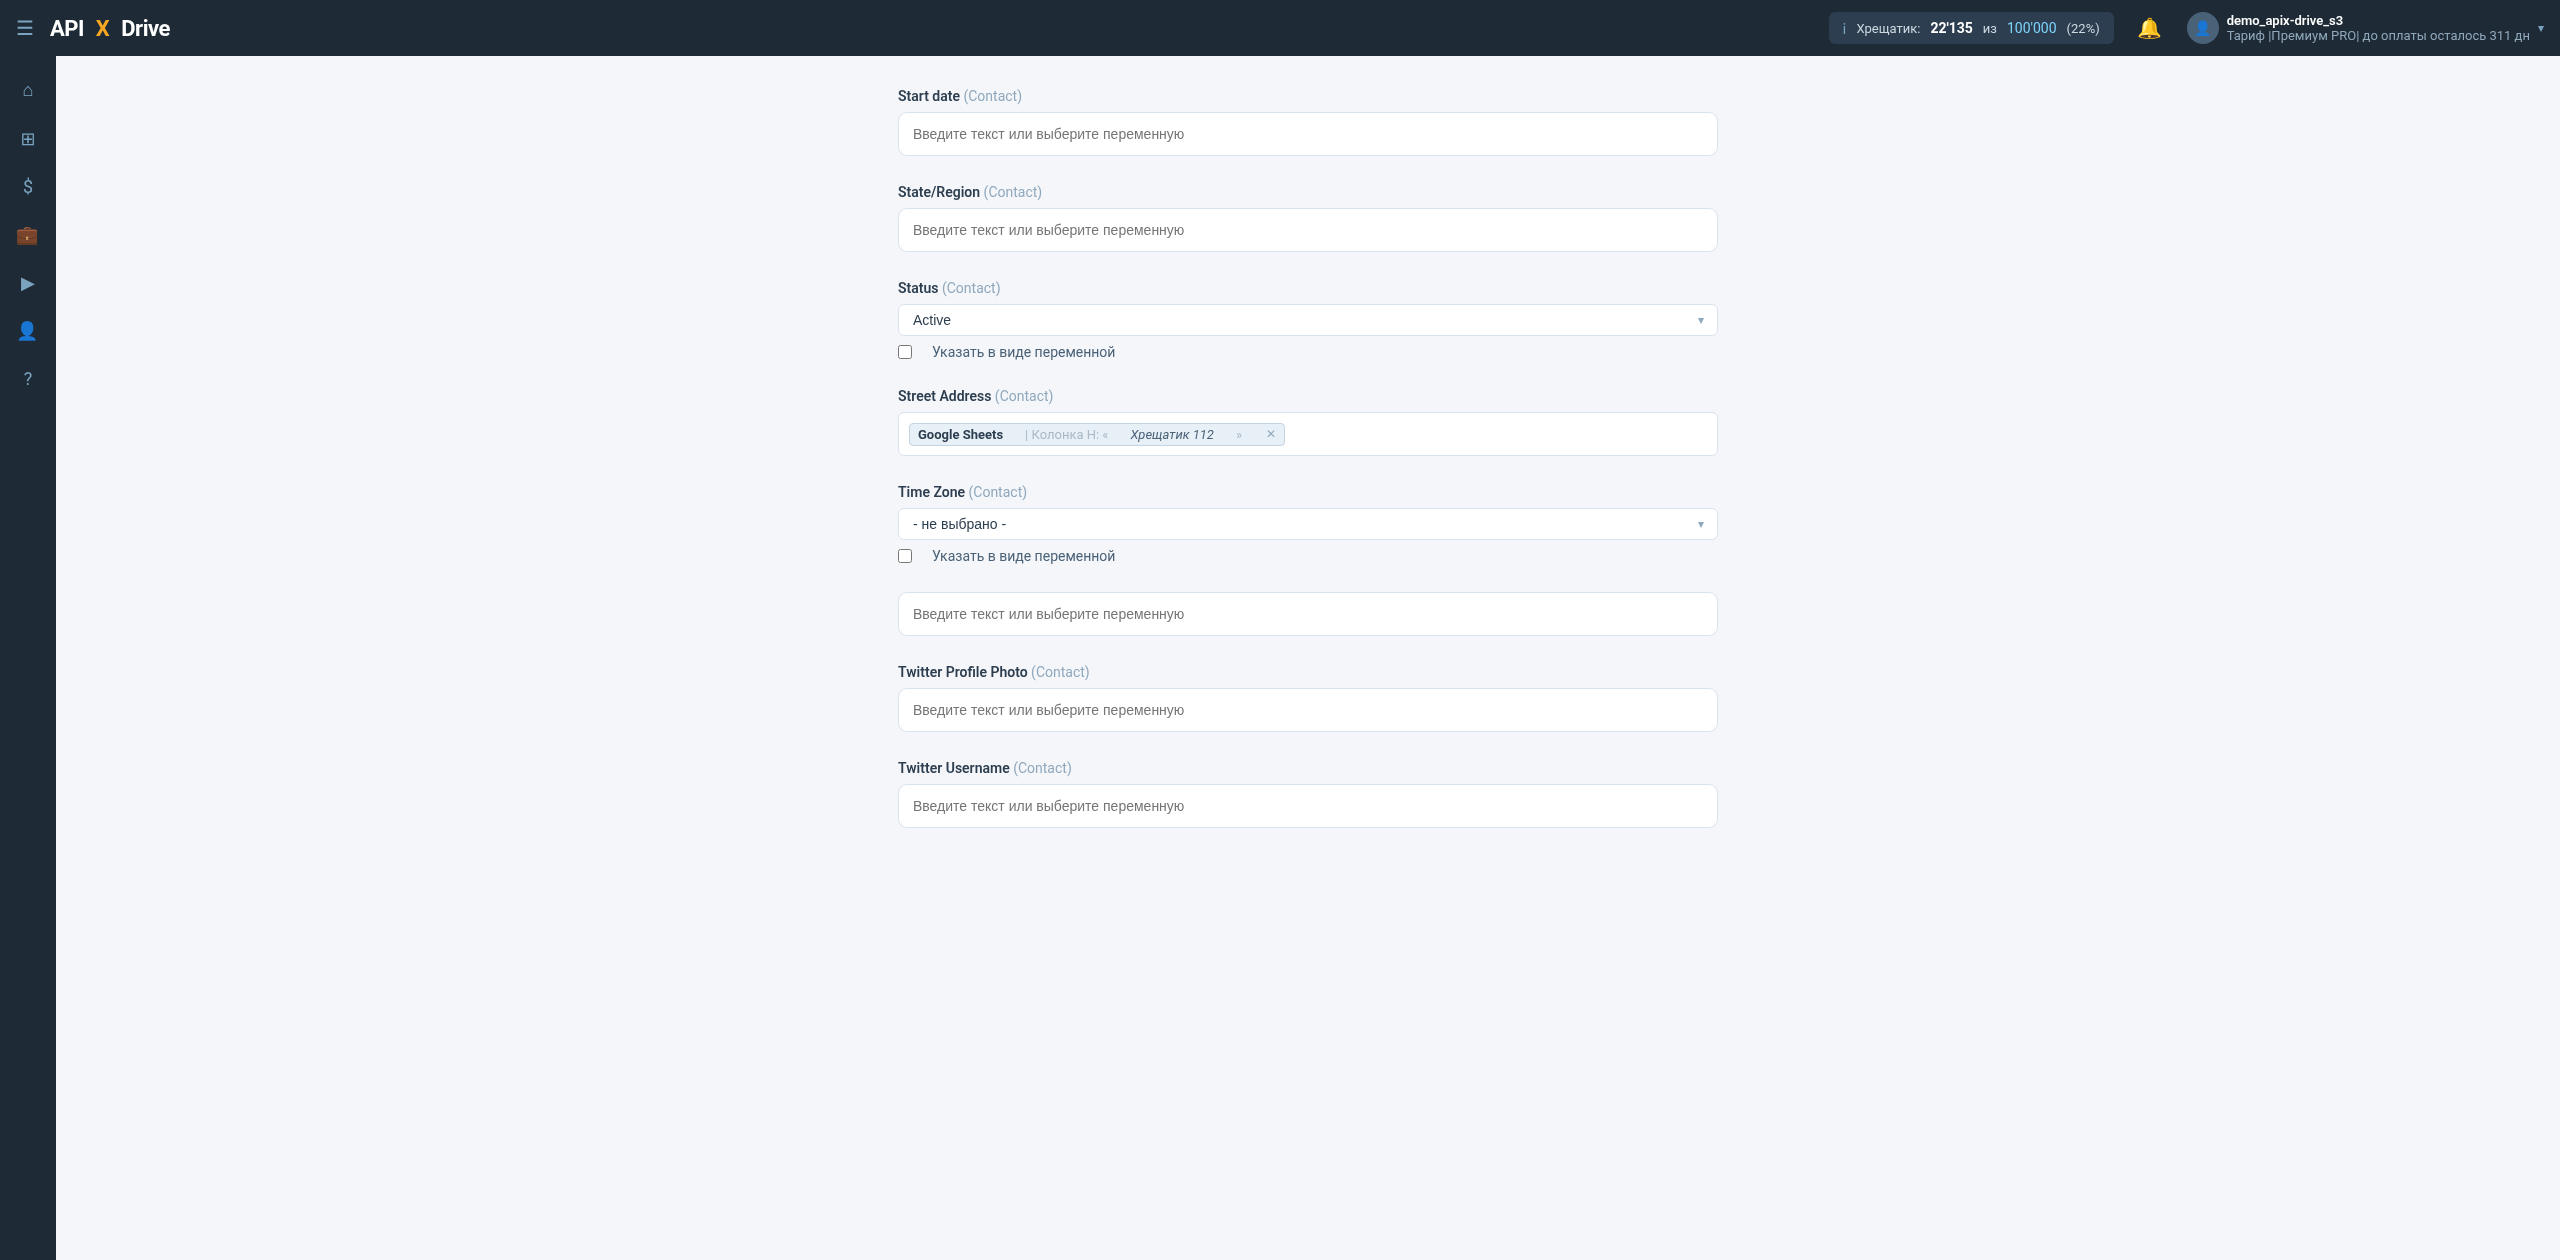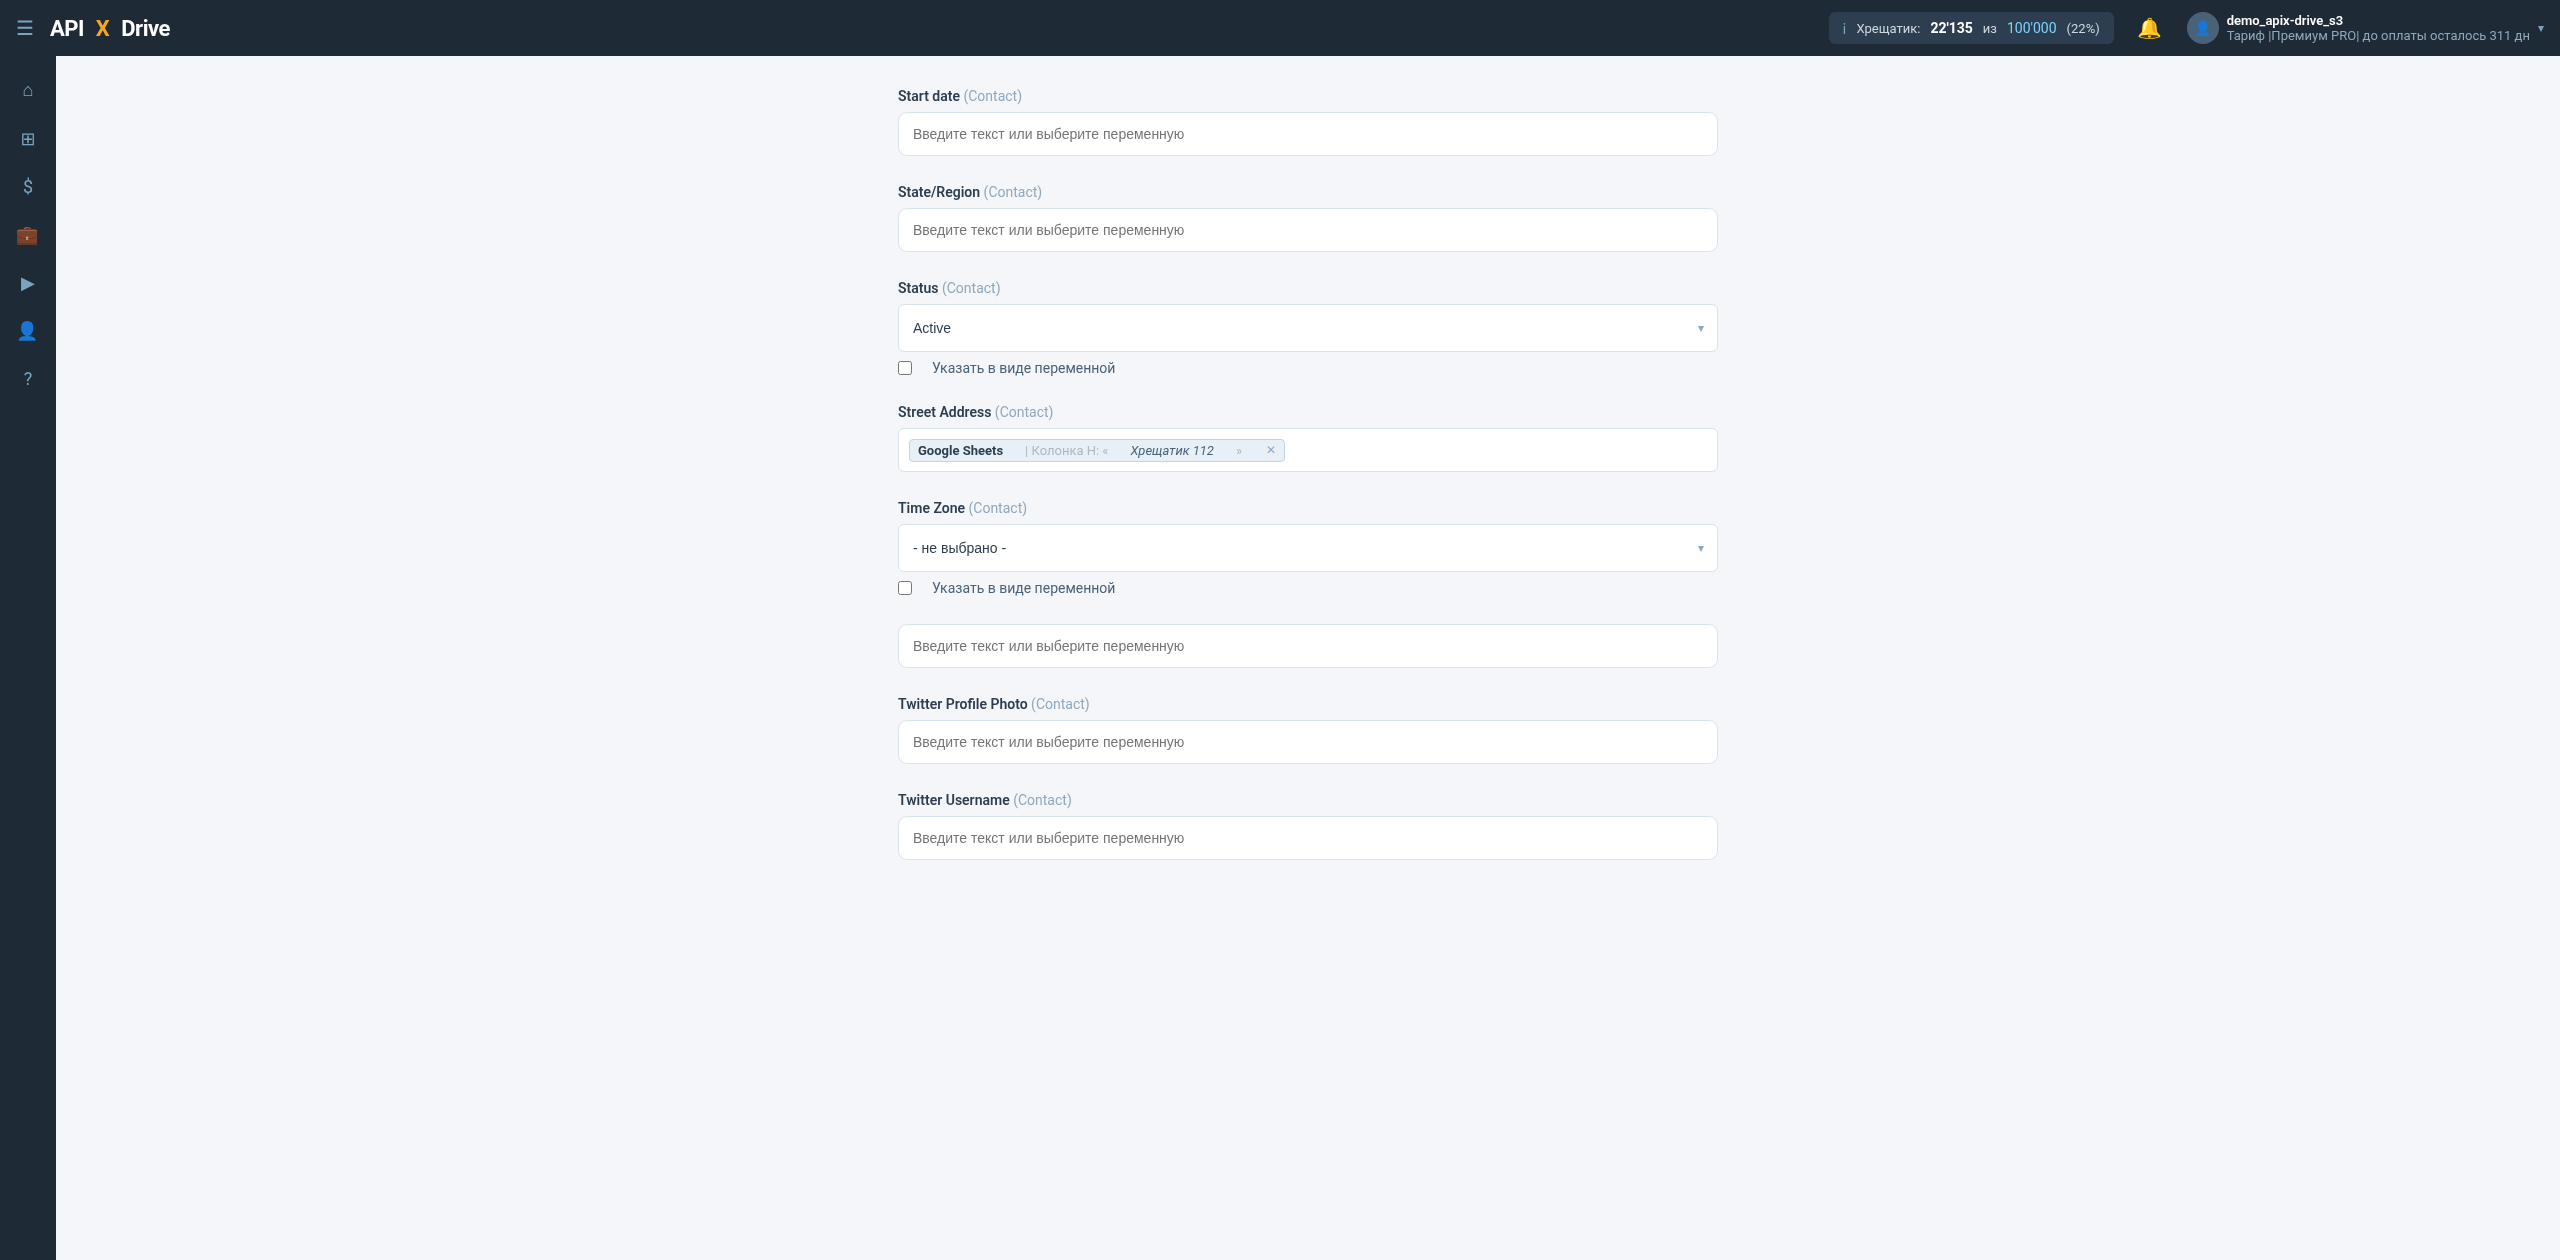--- a/index.html
+++ b/index.html
@@ -131,21 +131,21 @@
       color: #aab8c5;
       background: white;
       outline: none;
     }
     .select-wrapper {
       position: relative;
       width: 100%;
     }
     .select-wrapper select {
       width: 100%;
-      height: 48px;
+      height: 32px;
       border: 1.5px solid #d9e3ec;
       border-radius: 6px;
       padding: 0 40px 0 14px;
       font-size: 14px;
       color: #2c3e4f;
       background: white;
       outline: none;
       appearance: none;
       cursor: pointer;
     }

